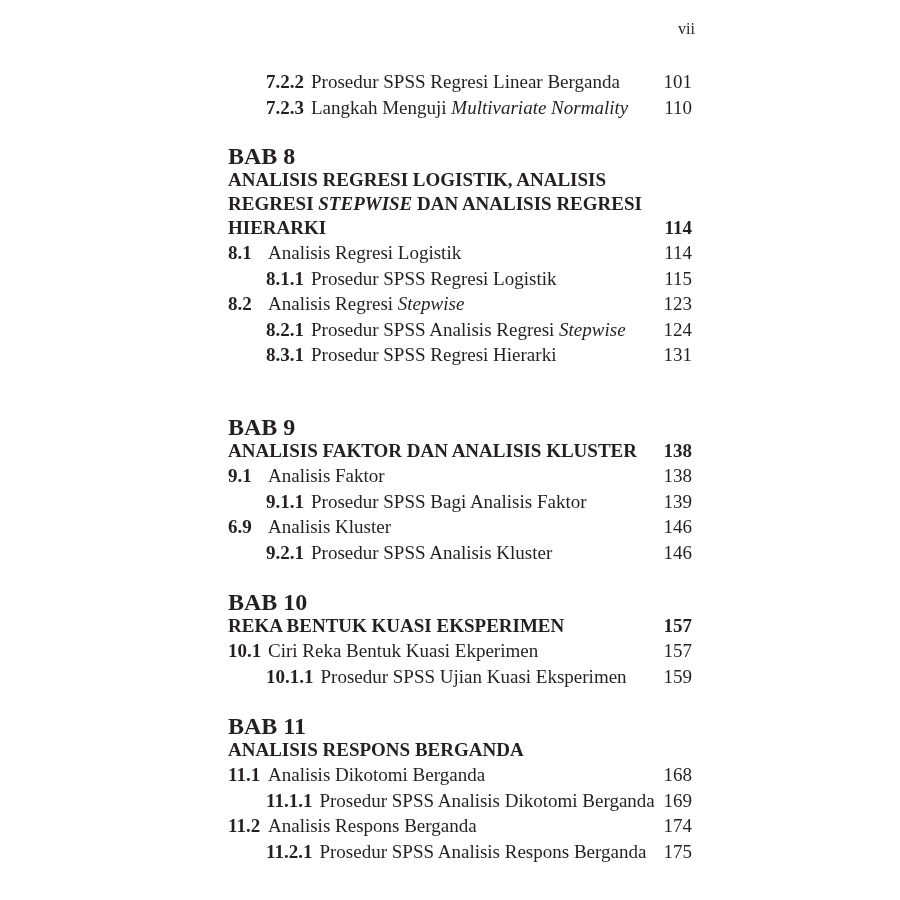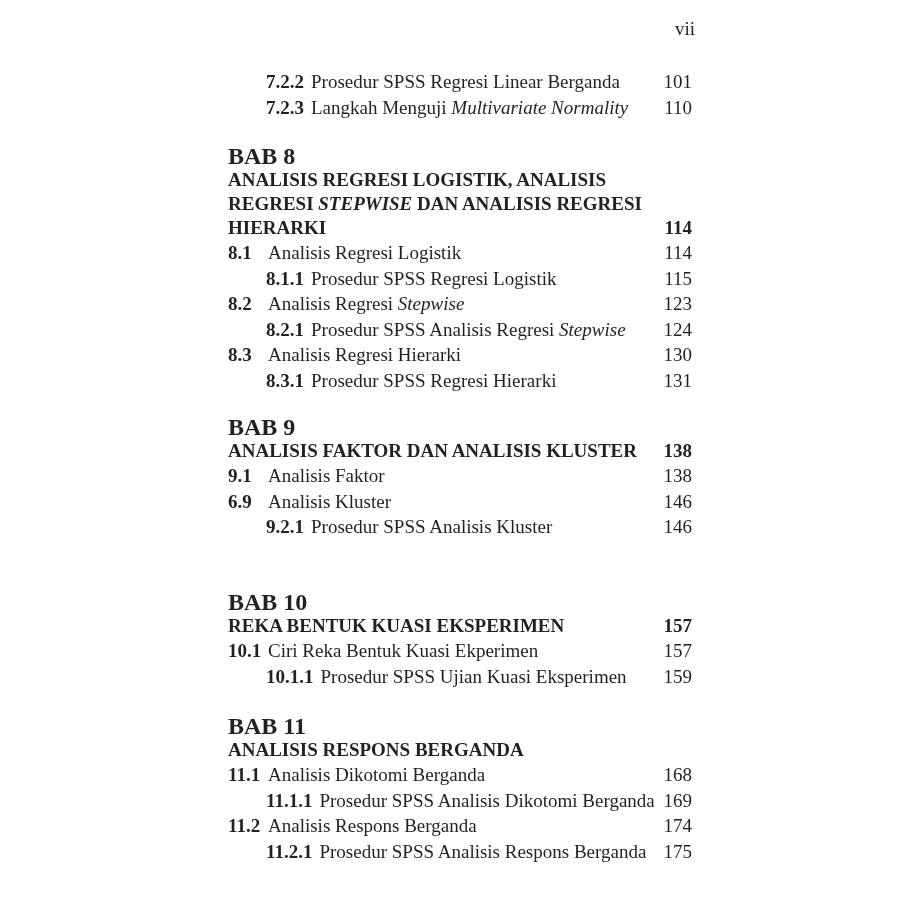--- a/index.html
+++ b/index.html
@@ -19,21 +19,21 @@
     position: absolute;
     left: 228px;
     top: 0;
     width: 464px;
     height: 900px;
   }
   .folio {
     position: absolute;
     top: 16px;
     right: -3px;
-    font-size: 19px;
+    font-size: 16px;
     line-height: 26px;
   }
   .block {
     position: absolute;
     left: 0;
     width: 100%;
   }
   
   .row {
     display: flex;
@@ -110,43 +110,43 @@
           <div class="row lvl1">
             <span class="num">8.2</span>
             <span class="label">Analisis Regresi <span class="it">Stepwise</span></span>
             <span class="page">123</span>
           </div>
           <div class="row lvl2">
             <span class="num">8.2.1</span>
             <span class="label">Prosedur SPSS Analisis Regresi <span class="it">Stepwise</span></span>
             <span class="page">124</span>
           </div>
-          <div class="row lvl1">
-            <span class="num">8.3</span>
-            <span class="label">Analisis Regresi Hierarki</span>
-            <span class="page">130</span>
-          </div>
           <div class="row lvl2">
             <span class="num">8.3.1</span>
             <span class="label">Prosedur SPSS Regresi Hierarki</span>
             <span class="page">131</span>
           </div>
         </div>
       </section>
       <section class="block" style="top: 415px;">
         <div class="ch-label">BAB 9</div>
         <div class="ch-line">
           <span class="t">ANALISIS FAKTOR DAN ANALISIS KLUSTER</span>
           <span class="page">138</span>
         </div>
         <div class="entries">
           <div class="row lvl1">
             <span class="num">9.1</span>
             <span class="label">Analisis Faktor</span>
             <span class="page">138</span>
+          </div>
+          <div class="row lvl2">
+            <span class="num">9.1.1</span>
+            <span class="label">Prosedur SPSS Bagi Analisis Faktor</span>
+            <span class="page">139</span>
           </div>
           <div class="row lvl1">
             <span class="num">6.9</span>
             <span class="label">Analisis Kluster</span>
             <span class="page">146</span>
           </div>
           <div class="row lvl2">
             <span class="num">9.2.1</span>
             <span class="label">Prosedur SPSS Analisis Kluster</span>
             <span class="page">146</span>

